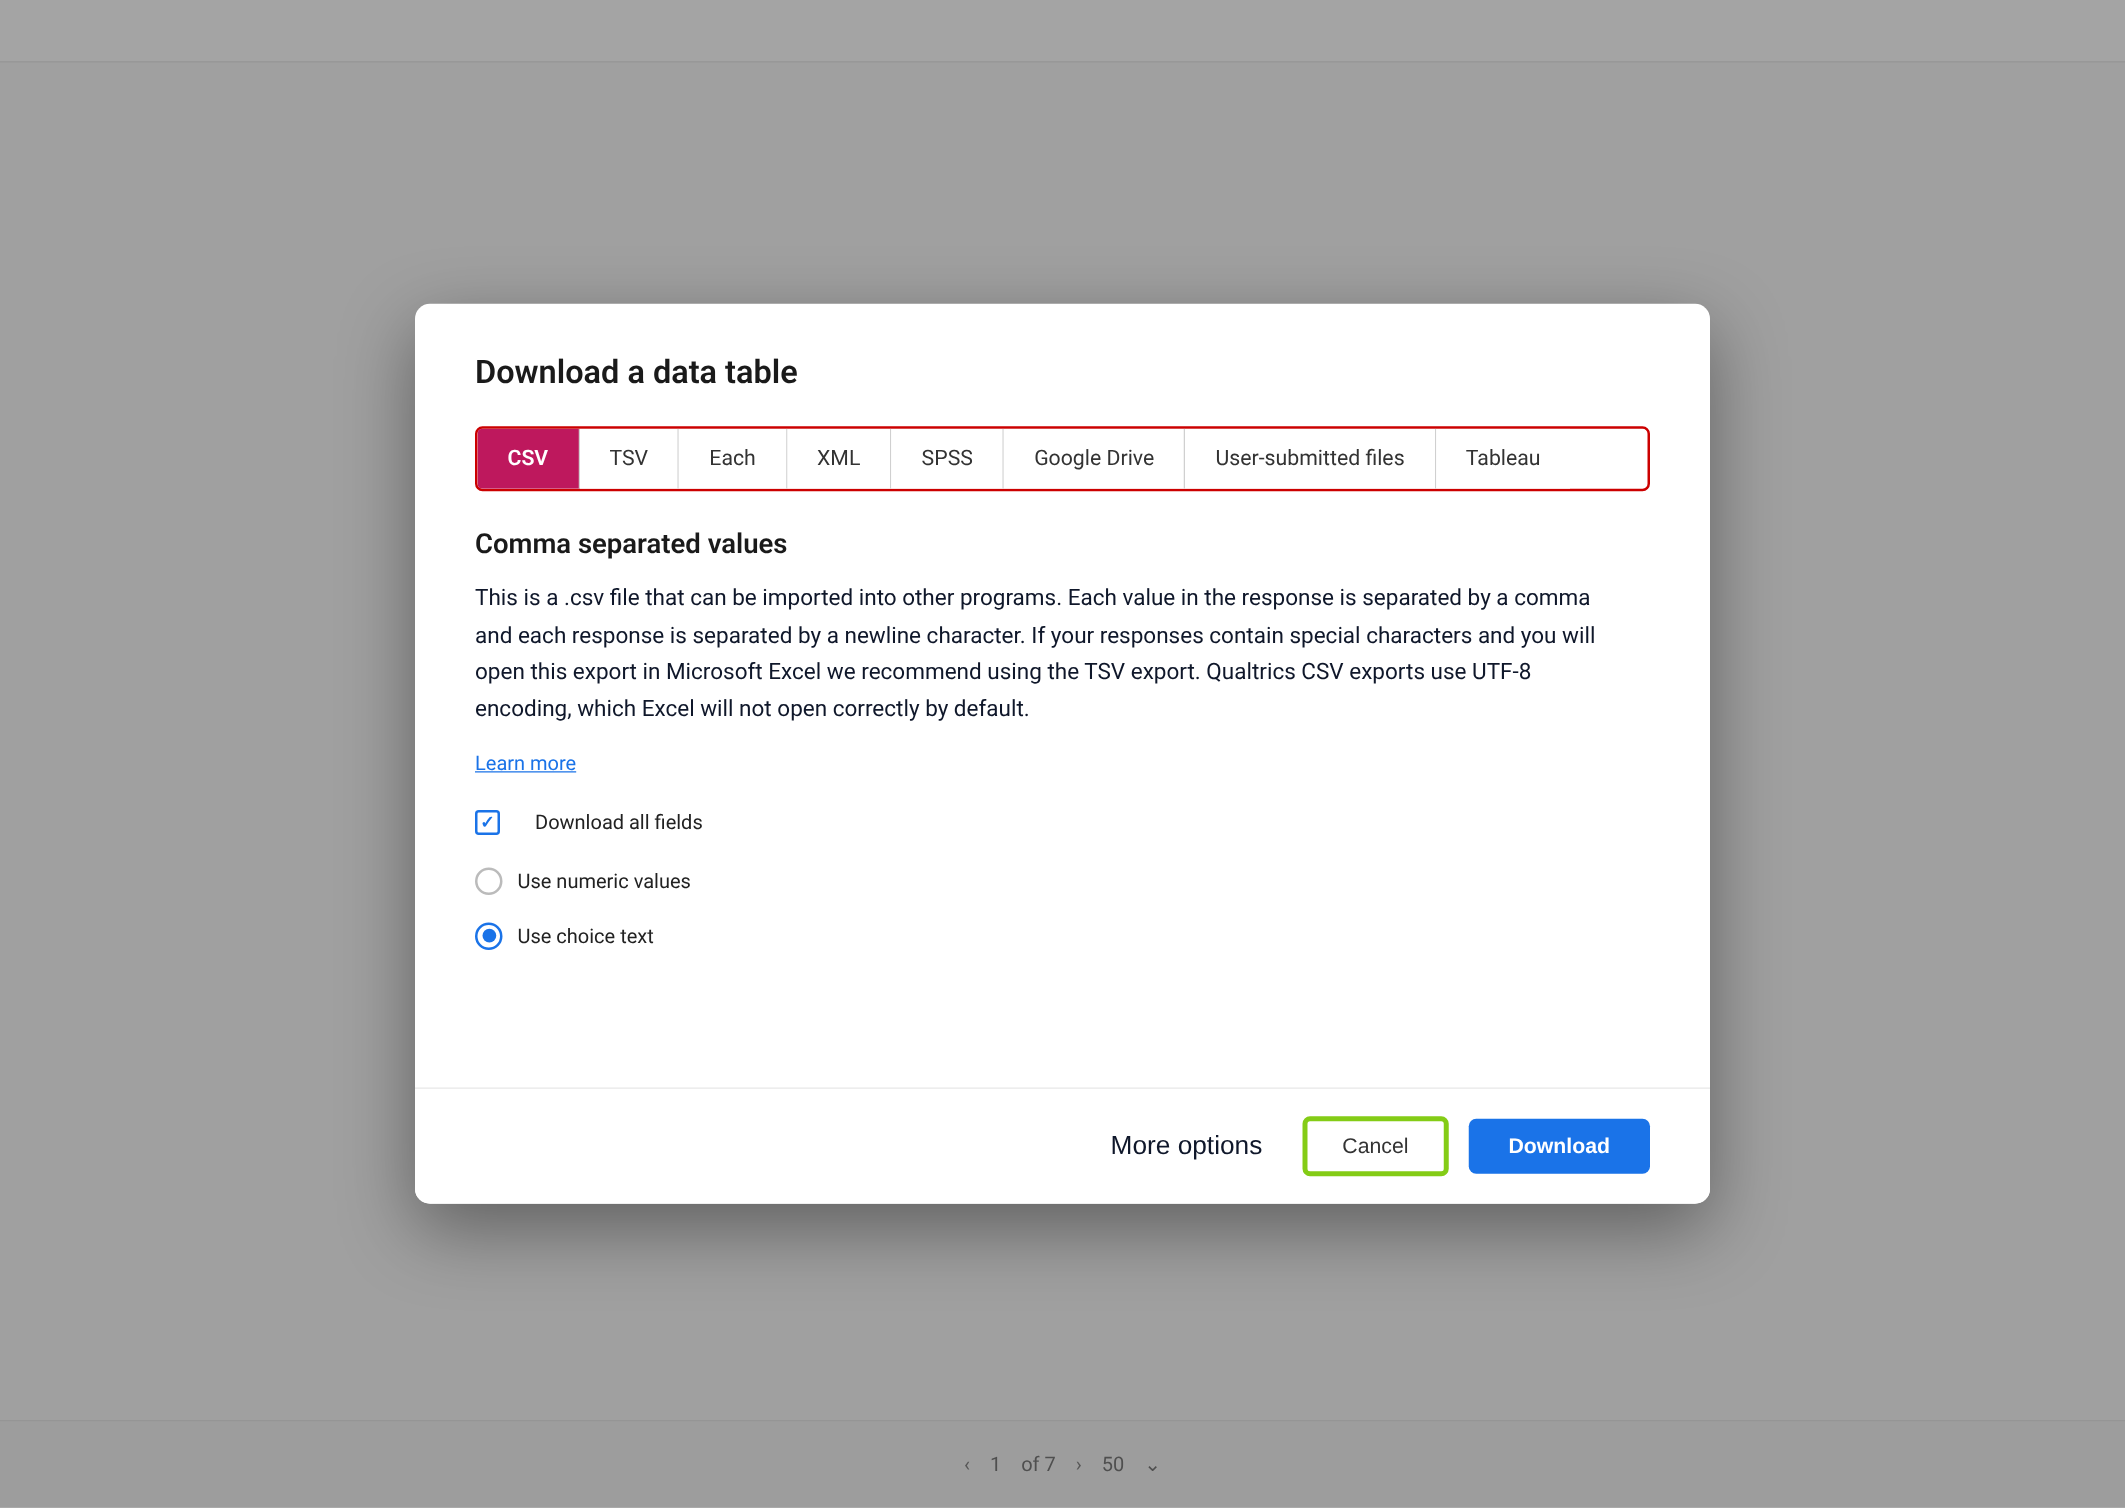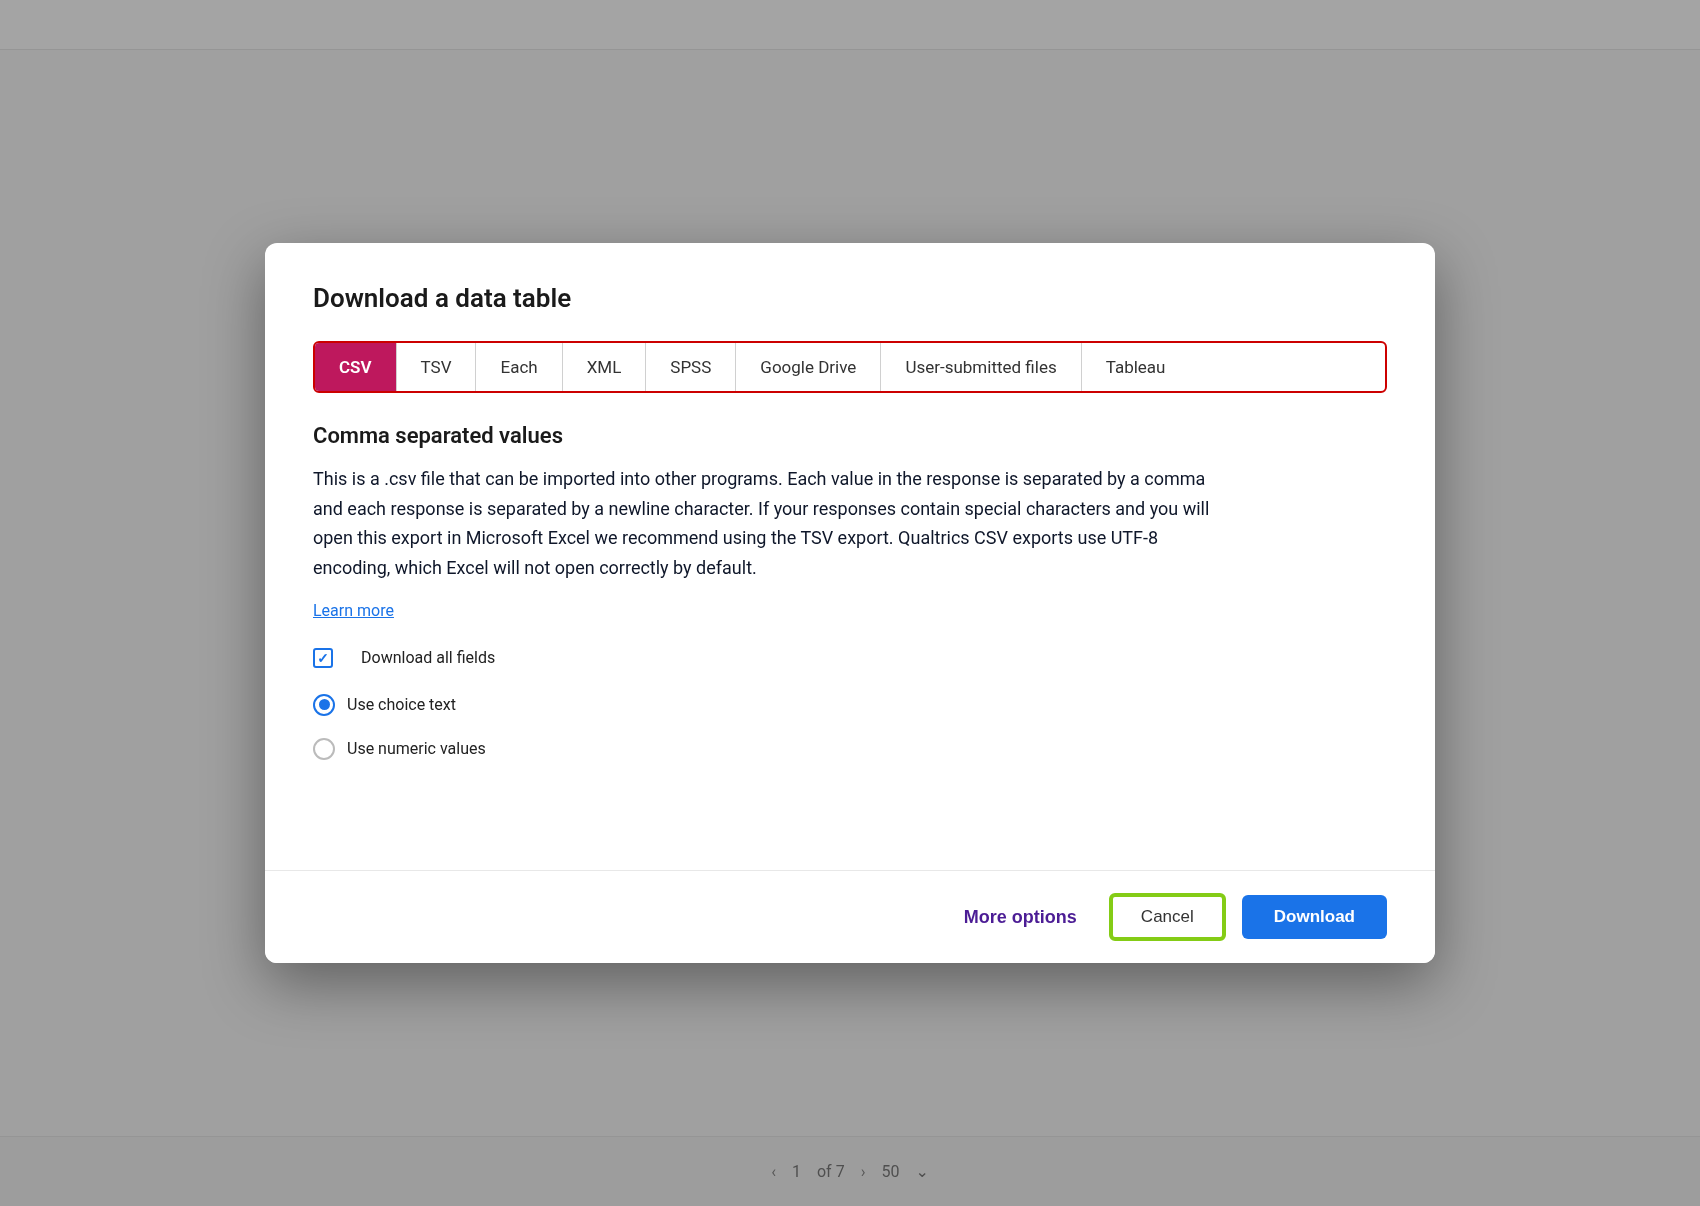--- a/index.html
+++ b/index.html
@@ -46,21 +46,21 @@
       background: rgba(90, 90, 90, 0.55);
       display: flex;
       align-items: center;
       justify-content: center;
     }
 
     
     .modal {
       background: #fff;
       border-radius: 12px;
-      width: 1170px;
+      width: 1036px;
       min-height: 720px;
       box-shadow: 0 20px 60px rgba(0,0,0,0.4);
       display: flex;
       flex-direction: column;
       overflow: hidden;
       position: relative;
     }
 
     .modal-body {
       padding: 40px 48px 30px 48px;
@@ -214,23 +214,23 @@
       justify-content: flex-end;
       align-items: center;
       gap: 16px;
       border-top: 1px solid #e8e8e8;
       background: #fff;
     }
 
     .btn-more-options {
       background: transparent;
       border: none;
-      color: #4c1d95;
-      font-size: 18px;
-      font-weight: 700;
+      color: #0f172a;
+      font-size: 21px;
+      font-weight: 400;
       cursor: pointer;
       padding: 10px 16px;
     }
 
     .btn-cancel {
       background: #fff;
       border: 4px solid #84cc16;
       color: #333;
       font-size: 17px;
       font-weight: 500;
@@ -308,31 +308,31 @@
       <a class="learn-more-link">Learn more</a>
 
       <div class="checkbox-row">
         <div class="checkbox-box checked">
           <span class="checkmark">✓</span>
         </div>
         <span class="checkbox-label">Download all fields</span>
       </div>
 
       <div class="radio-row">
+        <div class="radio-circle"></div>
+        <span class="radio-label">Use numeric values</span>
+      </div>
+
+      <div class="radio-row">
         <div class="radio-circle selected">
           <div class="radio-dot"></div>
         </div>
         <span class="radio-label">Use choice text</span>
       </div>
 
-      <div class="radio-row">
-        <div class="radio-circle"></div>
-        <span class="radio-label">Use numeric values</span>
-      </div>
-
     </div>
 
     <div class="modal-footer">
       <button class="btn-more-options">More options</button>
       <button class="btn-cancel">Cancel</button>
       <button class="btn-download">Download</button>
     </div>
 
   </div>
 </div>

